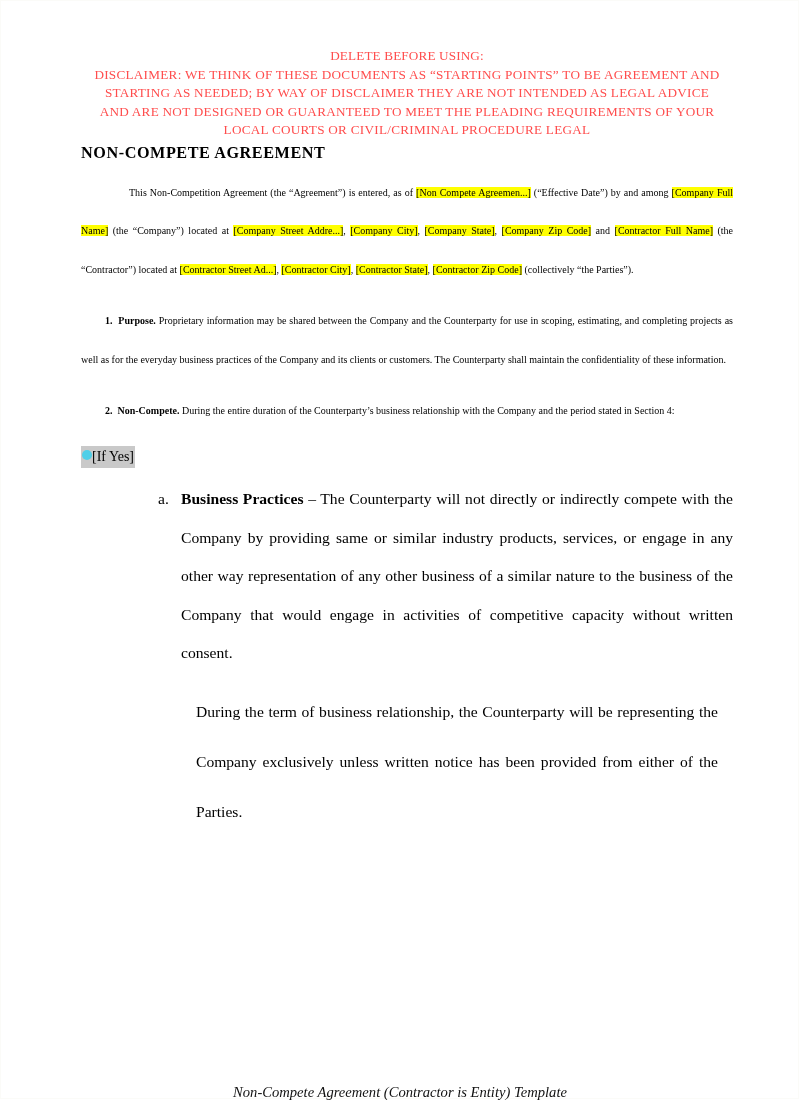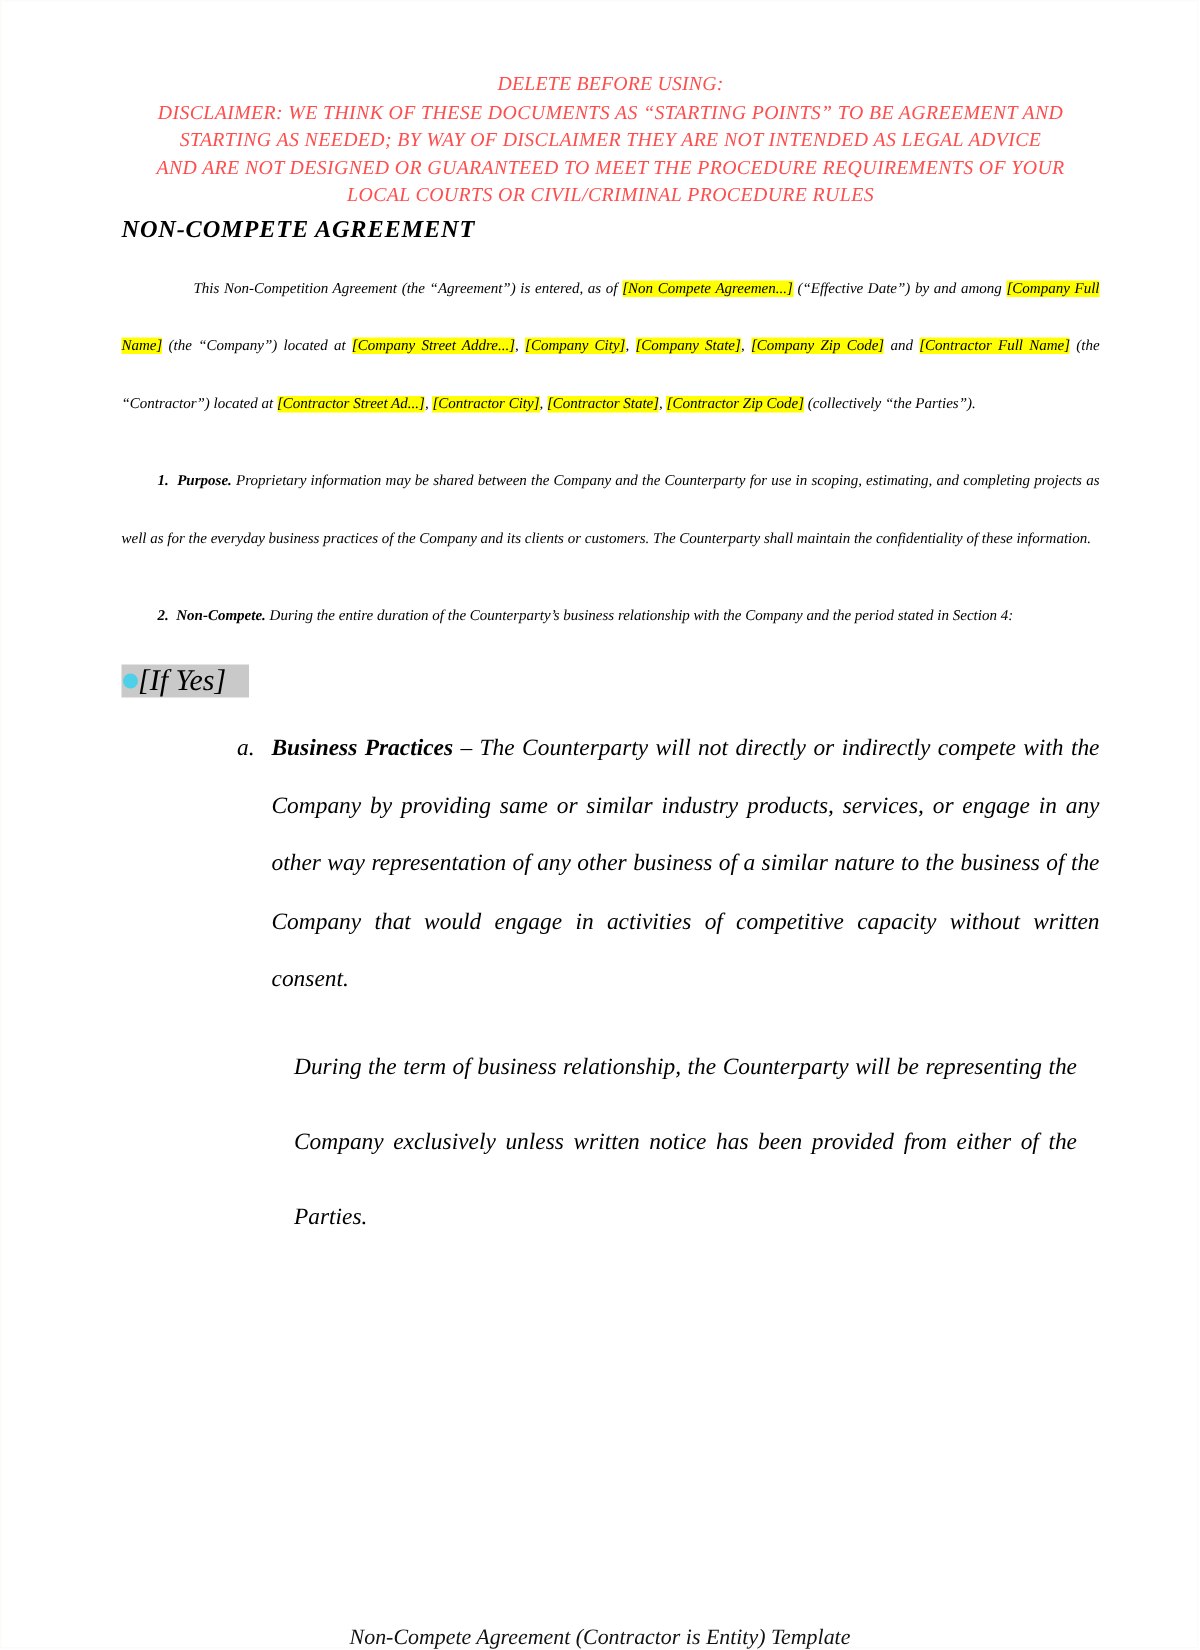--- a/index.html
+++ b/index.html
@@ -23,21 +23,20 @@
     height: 1099px;
     border: 1px solid #fbfbf8;
     box-sizing: border-box;
     pointer-events: none;
   }
   .content {
     position: absolute;
     left: 81px;
     top: 47px;
     width: 652px;
-    font-style: italic;
   }
 
   
   .disclaimer {
     text-align: center;
     color: #ff4d4d;
     font-family: "Liberation Serif", "DejaVu Serif", serif;
     font-size: 13.2px;
     line-height: 18.6px;
     letter-spacing: 0.02em;
@@ -80,23 +79,23 @@
 
   
   .hl-yellow {
     background: #ffff00;
     box-decoration-break: clone;
     -webkit-box-decoration-break: clone;
   }
   .marker {
     display: inline-block;
     background: #c9c9c9;
-    font-size: 20px;
+    font-size: 14px;
     line-height: 20px;
-    padding: 1px 15px 1px 1px;
+    padding: 1px 1px 1px 1px;
     white-space: nowrap;
   }
   .cyan-dot {
     display: inline-block;
     width: 10px;
     height: 10px;
     border-radius: 50%;
     background: #4fcfe8;
     vertical-align: 1px;
   }
@@ -150,22 +149,22 @@
 
 <div class="page">
   <div class="page-border"></div>
 
   <div class="content">
 
     <div class="disclaimer">
       <div class="line-1">DELETE BEFORE USING:</div>
       <div>DISCLAIMER: WE THINK OF THESE DOCUMENTS AS “STARTING POINTS” TO BE AGREEMENT AND</div>
       <div>STARTING AS NEEDED; BY WAY OF DISCLAIMER THEY ARE NOT INTENDED AS LEGAL ADVICE</div>
-      <div>AND ARE NOT DESIGNED OR GUARANTEED TO MEET THE PROCEDURE REQUIREMENTS OF YOUR</div>
-      <div>LOCAL COURTS OR CIVIL/CRIMINAL PROCEDURE RULES</div>
+      <div>AND ARE NOT DESIGNED OR GUARANTEED TO MEET THE PLEADING REQUIREMENTS OF YOUR</div>
+      <div>LOCAL COURTS OR CIVIL/CRIMINAL PROCEDURE LEGAL</div>
     </div>
 
     <h1 class="doc-title">NON-COMPETE AGREEMENT</h1>
 
     <p class="body-par par-intro"><span>This Non-Competition Agreement (the “Agreement”) is entered, as of </span><span class="hl-yellow">[Non Compete Agreemen...]</span><span> (“Effective Date”) by and among </span><span class="hl-yellow">[Company Full Name]</span><span> (the “Company”) located at </span><span class="hl-yellow">[Company Street Addre...]</span><span>, </span><span class="hl-yellow">[Company City]</span><span>, </span><span class="hl-yellow">[Company State]</span><span>, </span><span class="hl-yellow">[Company Zip Code]</span><span> and </span><span class="hl-yellow">[Contractor Full Name]</span><span> (the “Contractor”) located at </span><span class="hl-yellow">[Contractor Street Ad...]</span><span>, </span><span class="hl-yellow">[Contractor City]</span><span>, </span><span class="hl-yellow">[Contractor State]</span><span>, </span><span class="hl-yellow">[Contractor Zip Code]</span><span> (collectively “the Parties”).</span></p>
 
     <p class="body-par par-section"><span class="sec-num">1.</span>&nbsp;&nbsp;<span class="sec-head">Purpose.</span><span> Proprietary information may be shared between the Company and the Counterparty for use in scoping, estimating, and completing projects as well as for the everyday business practices of the Company and its clients or customers. The Counterparty shall maintain the confidentiality of these information.</span></p>
 
     <p class="body-par par-section"><span class="sec-num">2.</span>&nbsp;&nbsp;<span class="sec-head">Non-Compete.</span><span> During the entire duration of the Counterparty’s business relationship with the Company and the period stated in Section 4:</span></p>
 

